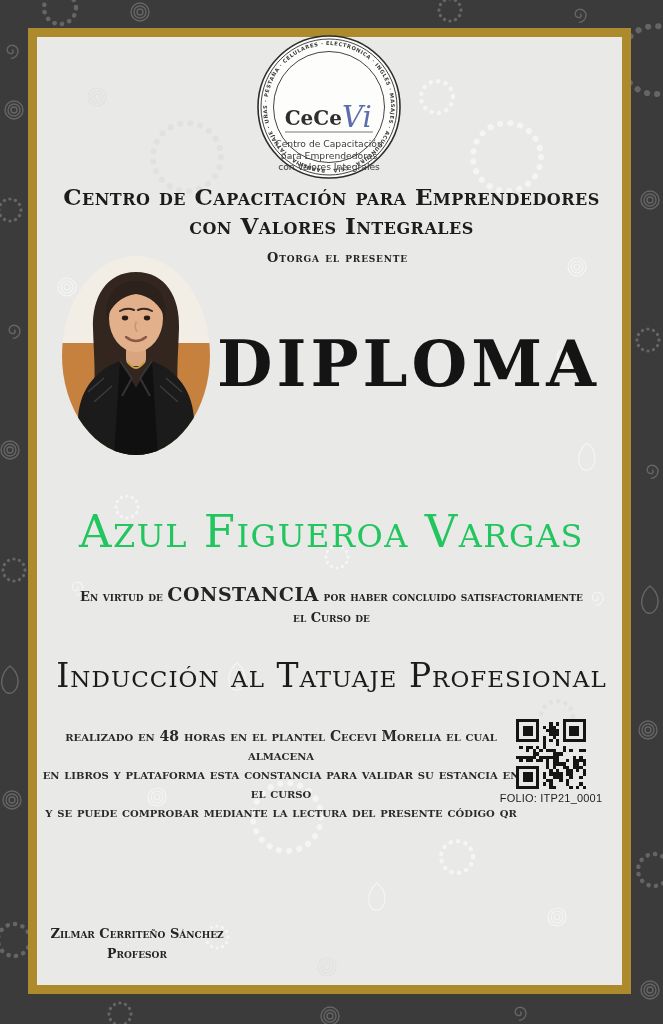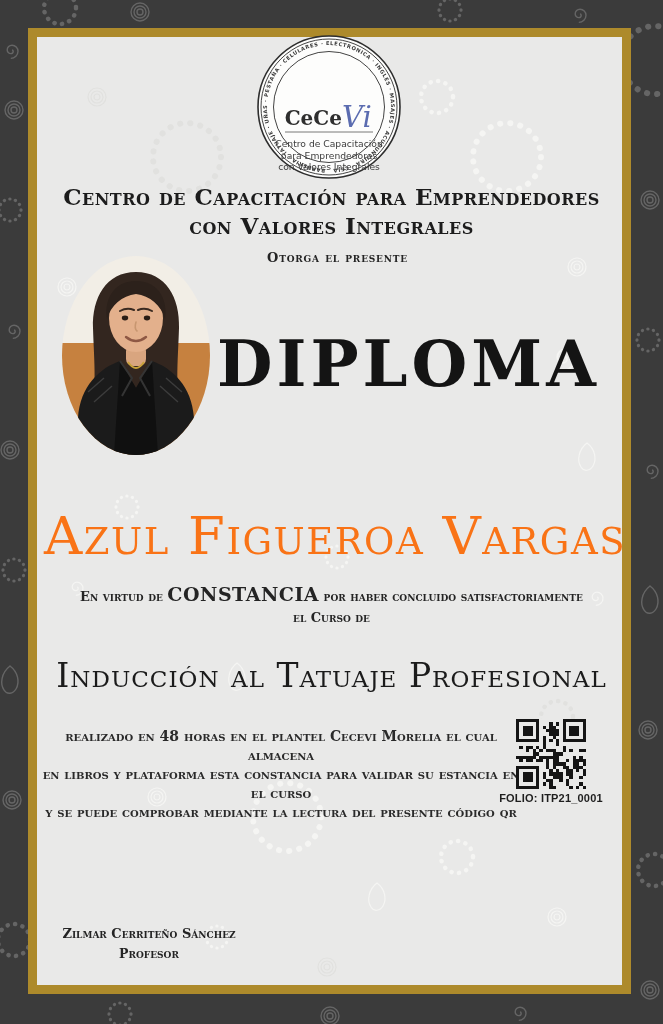--- a/index.html
+++ b/index.html
@@ -43,49 +43,48 @@
     left:62px;top:256px;width:148px;height:199px;
     border-radius:50%;overflow:hidden;z-index:4;
   }
   .diploma-title{
     left:217px;top:326px;width:366px;
     font-weight:bold;font-size:64px;letter-spacing:4px;color:#141414;
     white-space:nowrap;
   }
   .recipient{
     left:37px;top:505px;width:589px;
-    font-size:53px;font-weight:400;letter-spacing:1.5px;color:#f97316;
-    white-space:nowrap;
-    text-align:right;
+    font-size:45px;font-weight:400;letter-spacing:1.5px;color:#22c55e;
+    white-space:nowrap;
   }
   .award{
     left:37px;top:584px;width:589px;
     font-weight:bold;font-size:13px;line-height:21px;color:#242424;
   }
   .award .hl{font-size:19px;letter-spacing:.5px;}
   .course{
     left:37px;top:656px;width:589px;
     font-size:33px;font-weight:400;letter-spacing:1px;color:#1b1b1b;
     white-space:nowrap;
   }
   .body-text{
     left:42px;top:727px;width:478px;
     font-weight:bold;font-size:14px;line-height:19px;color:#2a2a2a;
   }
   .qr{left:516px;top:719px;width:70px;height:70px;}
   .folio{
     left:492px;top:792px;width:118px;
     font-family:"Liberation Sans", sans-serif;
-    font-weight:bold;font-size:11px;letter-spacing:.2px;color:#1e1e1e;
+    font-weight:normal;font-size:11px;letter-spacing:.2px;color:#1e1e1e;
     white-space:nowrap;
   }
   .sig{width:184px;top:924px;font-weight:bold;color:#242424;}
   .sig .sig-name{font-size:13px;line-height:20px;white-space:nowrap;}
   .sig .sig-role{font-size:12.5px;line-height:20px;}
-  .sig-left{left:57px;}
+  .sig-left{left:45px;}
   .sig-right{left:435px;}
   .seal{left:254px;top:32px;width:150px;height:150px;z-index:5;}
 </style>
 </head>
 <body>
 
 <div class="page">
 
   <svg class="deco" width="663" height="1024" viewBox="0 0 663 1024">
     <defs>

